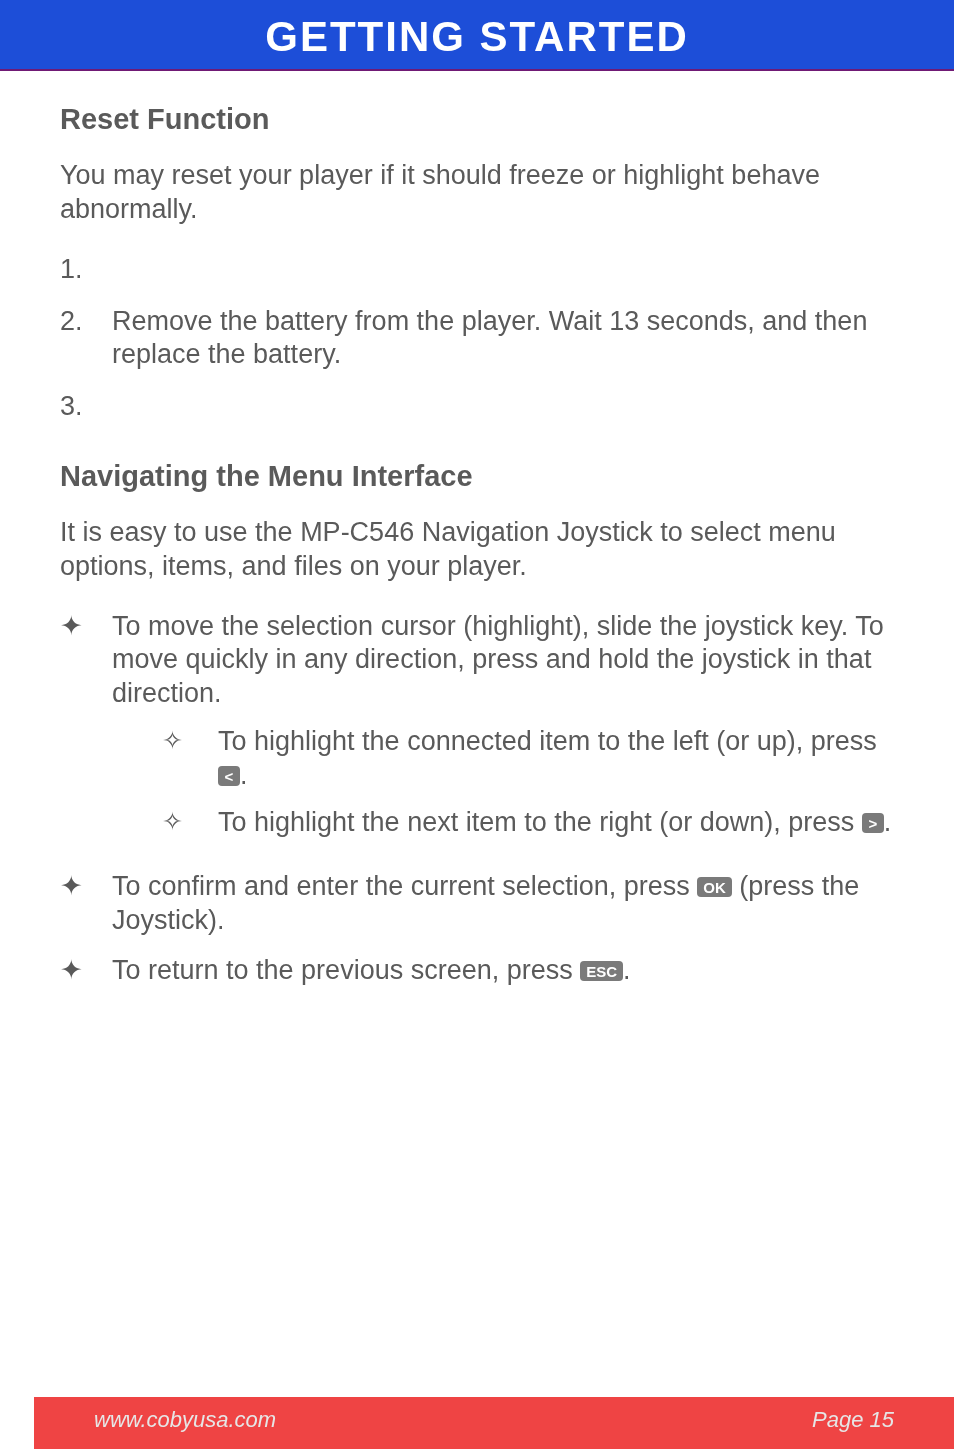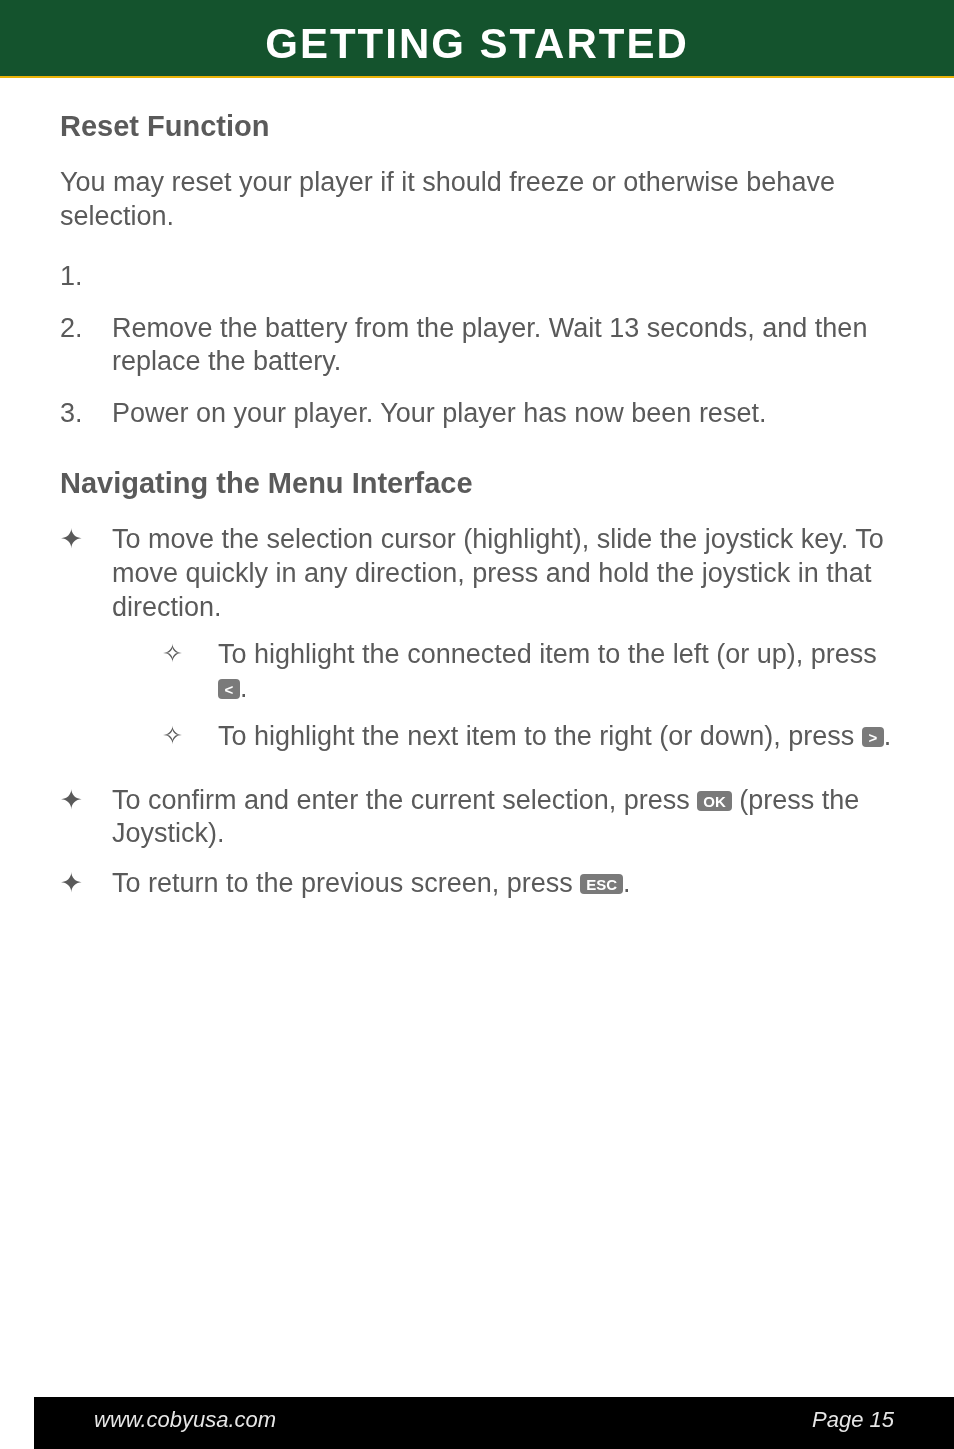--- a/index.html
+++ b/index.html
@@ -7,27 +7,27 @@
     width: 954px;
     height: 1449px;
     font-family: Arial, Helvetica, sans-serif;
     color: #5a5a5a;
     background: #ffffff;
     position: relative;
     display: flex;
     flex-direction: column;
   }
   .banner {
-    background: #14532d;
+    background: #1d4ed8;
     color: #ffffff;
     text-align: center;
     font-weight: bold;
     letter-spacing: 2px;
-    padding: 20px 0 8px 0;
-    border-bottom: 2px solid #eab308;
+    padding: 13px 0 8px 0;
+    border-bottom: 2px solid #701a75;
   }
   .banner-title {
     font-size: 42px;
   }
   .content {
     padding: 30px 60px 0 60px;
     flex: 1;
     font-size: 27px;
     line-height: 1.25;
   }
@@ -84,21 +84,21 @@
     font-size: 15px;
     font-weight: bold;
     line-height: 1;
     padding: 3px 6px 2px 6px;
     border-radius: 4px;
     vertical-align: 2px;
     min-width: 22px;
     text-align: center;
   }
   .footer {
-    background: #000000;
+    background: #ef4444;
     color: #e6e6e6;
     font-style: italic;
     font-size: 22px;
     padding: 10px 60px 16px 60px;
     display: flex;
     justify-content: space-between;
     margin: 0 0 0 34px;
     gap: 27px;
   }
   .footer-wrap {
@@ -108,37 +108,37 @@
 </head>
 <body>
 
 <div class="banner">
   <div class="banner-title">GETTING STARTED</div>
 </div>
 
 <div class="content">
 
   <div class="section-heading">Reset Function</div>
-  <div class="para">You may reset your player if it should freeze or otherwise behave selection.</div>
+  <div class="para">You may reset your player if it should freeze or highlight behave abnormally.</div>
 
   <ol class="steps">
     <li>
       <span class="num">1.</span>
     </li>
     <li>
       <span class="num">2.</span>
       <span>Remove the battery from the player. Wait 13 seconds, and then replace the battery.</span>
     </li>
     <li>
       <span class="num">3.</span>
-      <span>Power on your player. Your player has now been reset.</span>
     </li>
   </ol>
 
   <div class="section-heading">Navigating the Menu Interface</div>
+  <div class="para">It is easy to use the MP-C546 Navigation Joystick to select menu options, items, and files on your player.</div>
 
   <ul class="bullets">
     <li>
       <span class="bl">✦</span>
       <div class="btxt">
         <span>To move the selection cursor (highlight), slide the joystick key. To move quickly in any direction, press and hold the joystick in that direction.</span>
         <ul class="sub">
           <li>
             <span class="sbl">✧</span>
             <div class="stxt">

